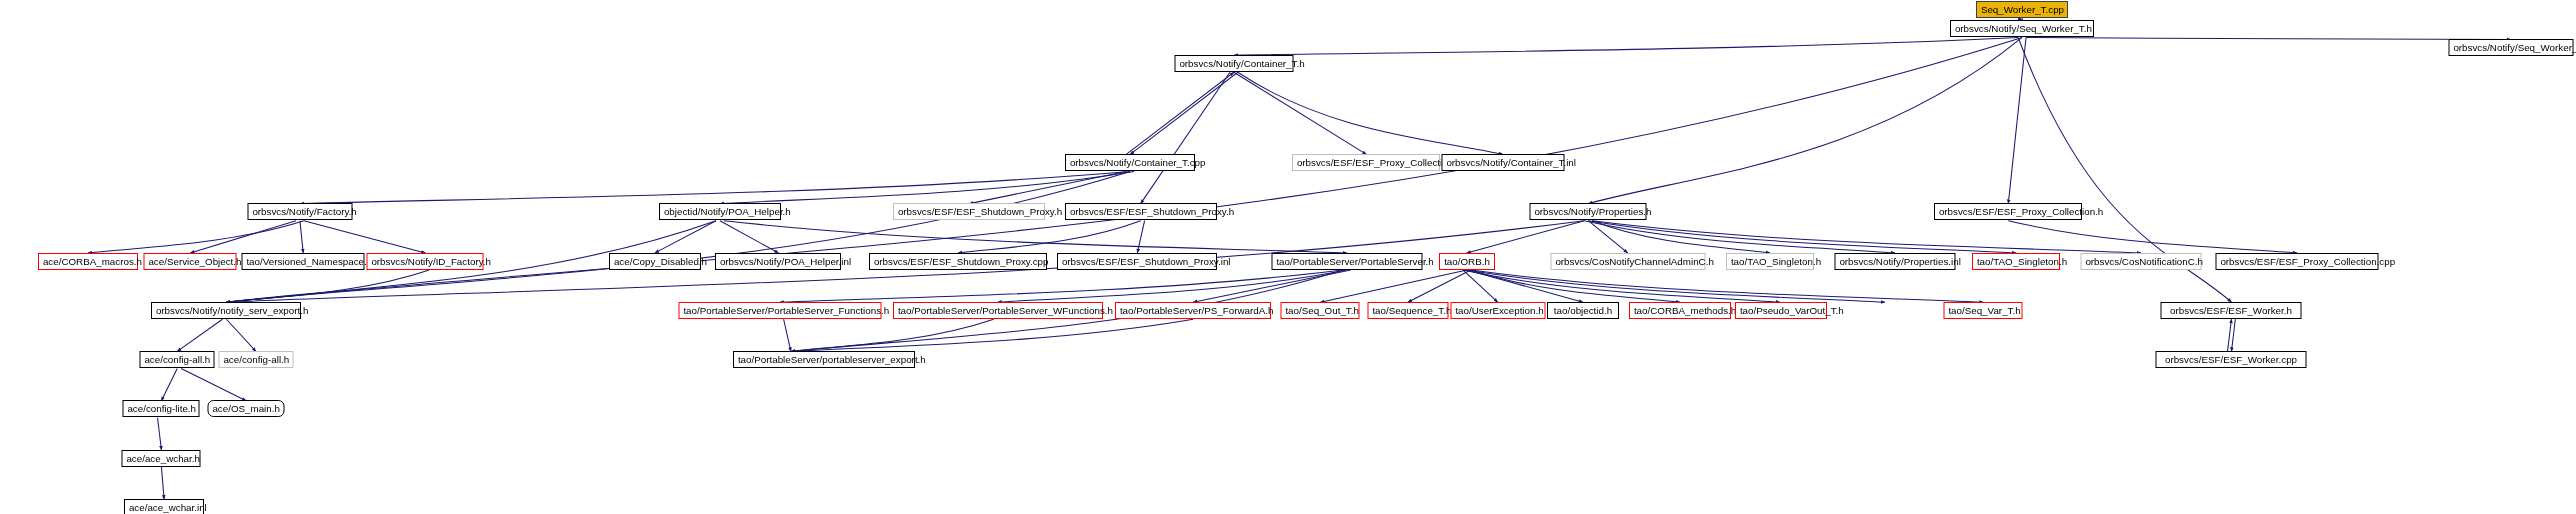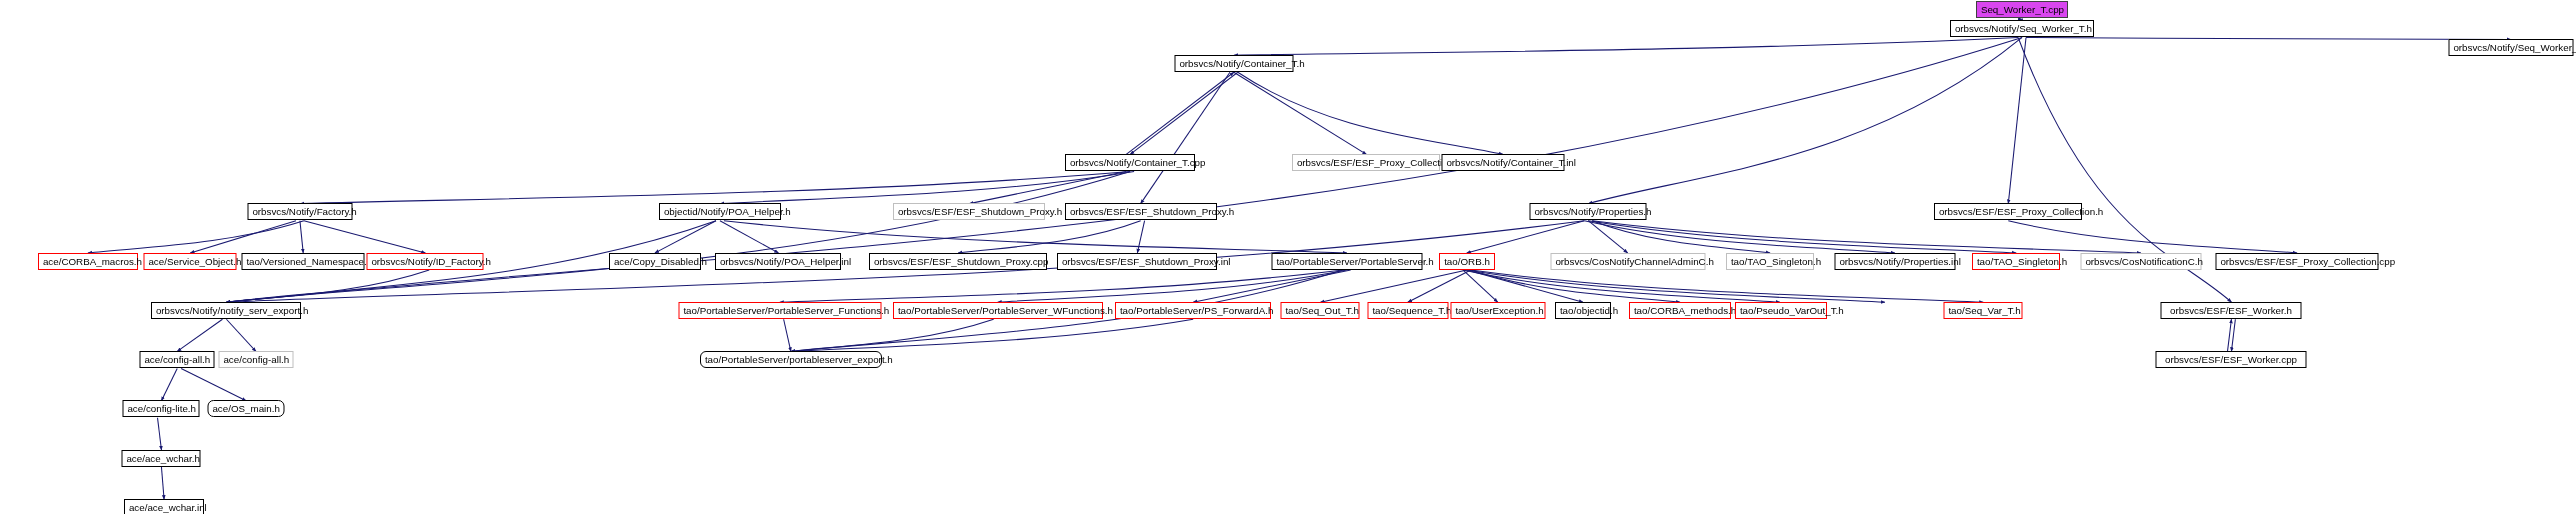--- a/index.html
+++ b/index.html
@@ -34,21 +34,21 @@
     color: #000000;
     font-size: 9.8px;
     text-align: center;
     white-space: nowrap;
     padding: 0 3.9px;
     transform: translate(-50%, 0);
   }
   .node.black  { border-color: #000000; }
   .node.red    { border-color: #ff0000; }
   .node.grey   { border-color: #bfbfbf; }
-  .node.root   { background: #d946ef; border-color: #404040; }
+  .node.root   { background: #eab308; border-color: #404040; }
 </style>
 </head>
 <body>
 
 <div id="canvas">
   <svg id="edges" viewBox="0 0 3925 784" preserveAspectRatio="none">
       <defs>
         <marker id="arrow" viewBox="0 0 10 10" refX="9" refY="5" markerWidth="7" markerHeight="7" orient="auto-start-reverse" markerUnits="userSpaceOnUse">
           <path d="M0,1 L10,5 L0,9 z" fill="#191970"></path>
         </marker>
@@ -142,28 +142,28 @@
     <div class="node red" style="left: 2016px; top: 253px; width: 88px;">tao/TAO_Singleton.h</div>
     <div class="node grey" style="left: 2141px; top: 253px; width: 121px;">orbsvcs/CosNotificationC.h</div>
     <div class="node black" style="left: 2297px; top: 253px; width: 163px;">orbsvcs/ESF/ESF_Proxy_Collection.cpp</div>
     <div class="node black" style="left: 226px; top: 302px; width: 150px;">orbsvcs/Notify/notify_serv_export.h</div>
     <div class="node red" style="left: 780px; top: 302px; width: 203px;">tao/PortableServer/PortableServer_Functions.h</div>
     <div class="node red" style="left: 998px; top: 302px; width: 210px;">tao/PortableServer/PortableServer_WFunctions.h</div>
     <div class="node red" style="left: 1193px; top: 302px; width: 156px;">tao/PortableServer/PS_ForwardA.h</div>
     <div class="node red" style="left: 1320px; top: 302px; width: 79px;">tao/Seq_Out_T.h</div>
     <div class="node red" style="left: 1408px; top: 302px; width: 81px;">tao/Sequence_T.h</div>
     <div class="node red" style="left: 1498px; top: 302px; width: 95px;">tao/UserException.h</div>
-    <div class="node black" style="left: 1583px; top: 302px; width: 56px;">tao/objectid.h</div>
+    <div class="node black" style="left: 1583px; top: 302px; width: 72px;">tao/objectid.h</div>
     <div class="node red" style="left: 1680px; top: 302px; width: 102px;">tao/CORBA_methods.h</div>
     <div class="node red" style="left: 1780px; top: 302px; width: 76px;">tao/VarOut_T.h</div>
     <div class="node red" style="left: 1781px; top: 302px; width: 92px;">tao/Pseudo_VarOut_T.h</div>
     <div class="node red" style="left: 1983px; top: 302px; width: 79px;">tao/Seq_Var_T.h</div>
     <div class="node black" style="left: 2231px; top: 302px; width: 141px;">orbsvcs/ESF/ESF_Worker.h</div>
     <div class="node black" style="left: 177px; top: 351px; width: 75px;">ace/config-all.h</div>
     <div class="node grey" style="left: 256px; top: 351px; width: 75px;">ace/config-all.h</div>
-    <div class="node black" style="left: 791px; top: 351px; width: 182px; border-radius: 6px;">tao/PortableServer/portableserver_export.h</div>
+    <div class="node black" style="left: 824px; top: 351px; width: 182px;">tao/PortableServer/portableserver_export.h</div>
     <div class="node black" style="left: 2231px; top: 351px; width: 151px;">orbsvcs/ESF/ESF_Worker.cpp</div>
     <div class="node black" style="left: 161px; top: 400px; width: 77px;">ace/config-lite.h</div>
     <div class="node black" style="left: 246px; top: 400px; width: 77px; border-radius: 6px;">ace/OS_main.h</div>
     <div class="node black" style="left: 161px; top: 450px; width: 79px;">ace/ace_wchar.h</div>
     <div class="node black" style="left: 164px; top: 499px; width: 80px;">ace/ace_wchar.inl</div>
   </div>
 
 
 </body></html>

